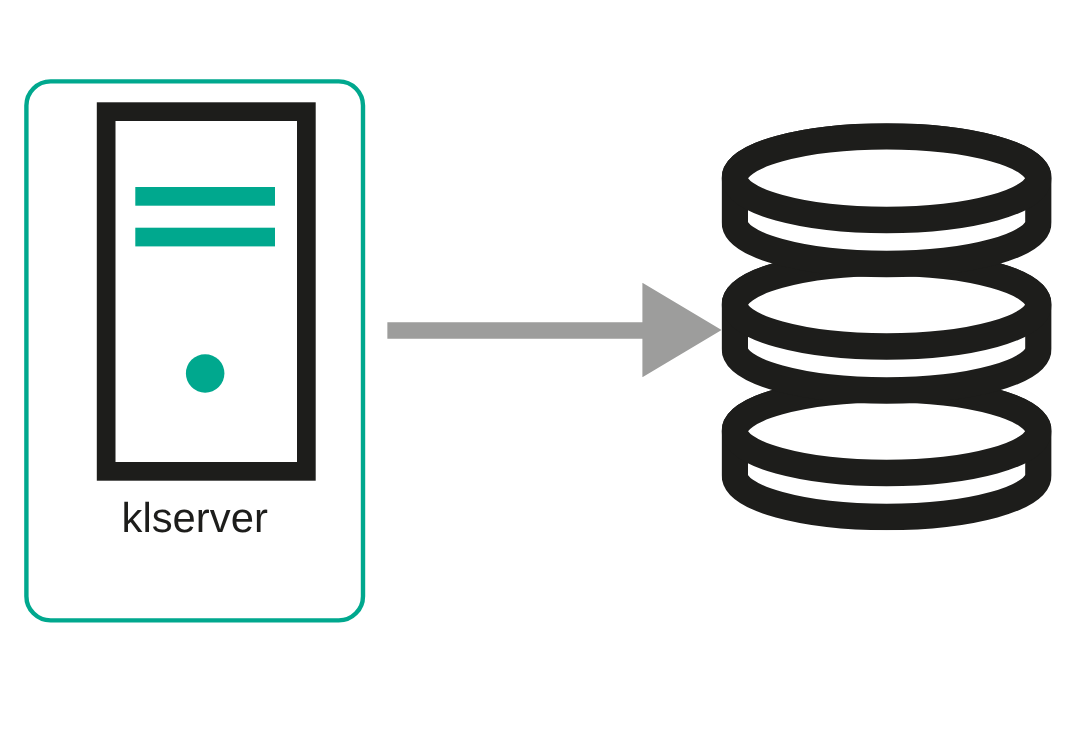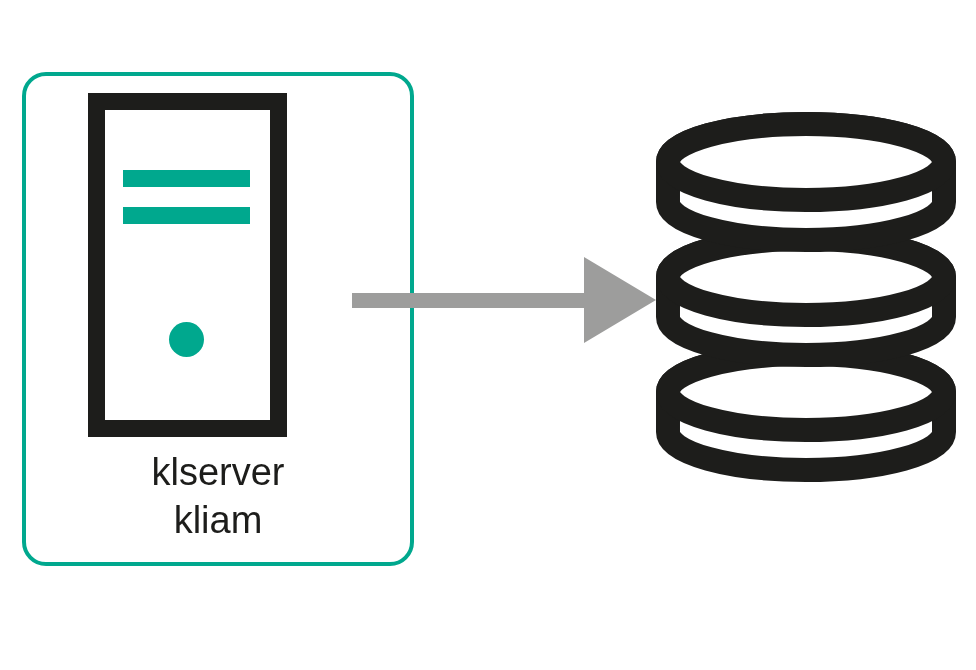--- a/index.html
+++ b/index.html
@@ -14,21 +14,21 @@
     height: 670px;
     background: #ffffff;
     overflow: hidden;
   }
 
   
   .server-box {
     position: absolute;
     left: 22px;
     top: 72px;
-    width: 392px;
+    width: 310px;
     height: 494px;
     box-sizing: border-box;
     border: 4px solid #00a88e;
     border-radius: 24px;
     background: #ffffff;
   }
 
   
   .tower {
     position: absolute;
@@ -98,21 +98,20 @@
   <div class="server-box">
 
     <div class="tower">
       <div class="bar bar-1"></div>
       <div class="bar bar-2"></div>
       <div class="power-dot"></div>
     </div>
 
     <div class="server-caption">
       <div>klserver</div>
-      <div>kliam</div>
     </div>
   </div>
 
   <svg class="arrow-svg" viewBox="0 0 304 86" aria-hidden="true">
     <polygon points="0,36 232,36 232,0 304,43 232,86 232,51 0,51" fill="#9d9d9c"></polygon>
   </svg>
 
   <svg class="database-svg" viewBox="0 0 300 370" aria-hidden="true">
     <g stroke="#1d1d1b" stroke-width="24" fill="#ffffff">
 

